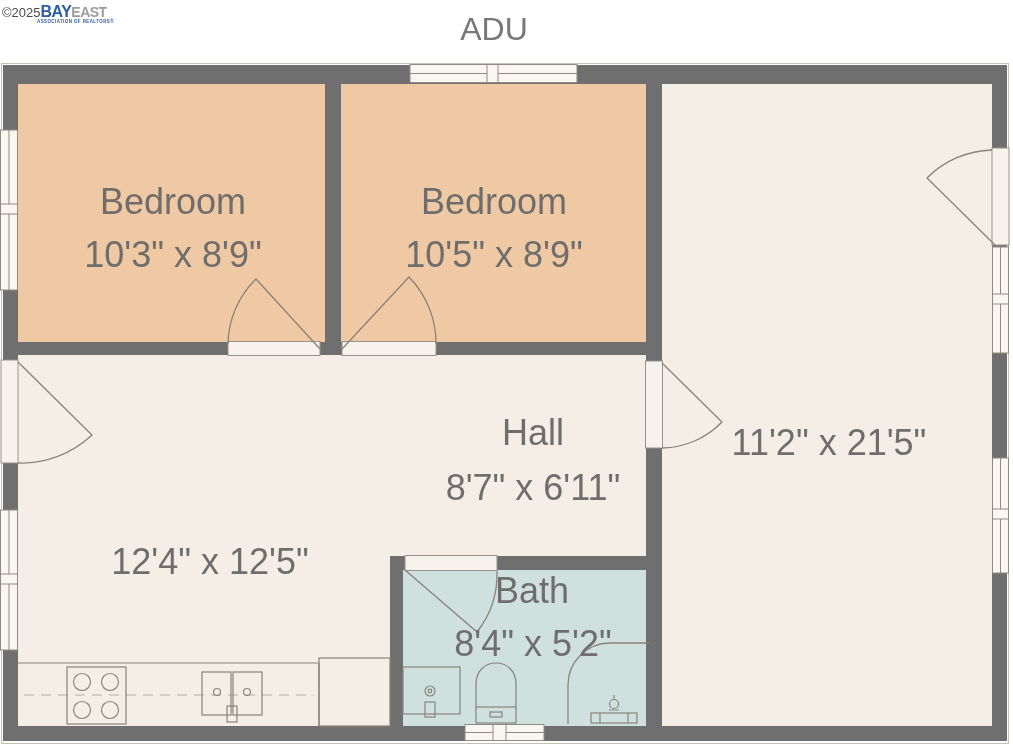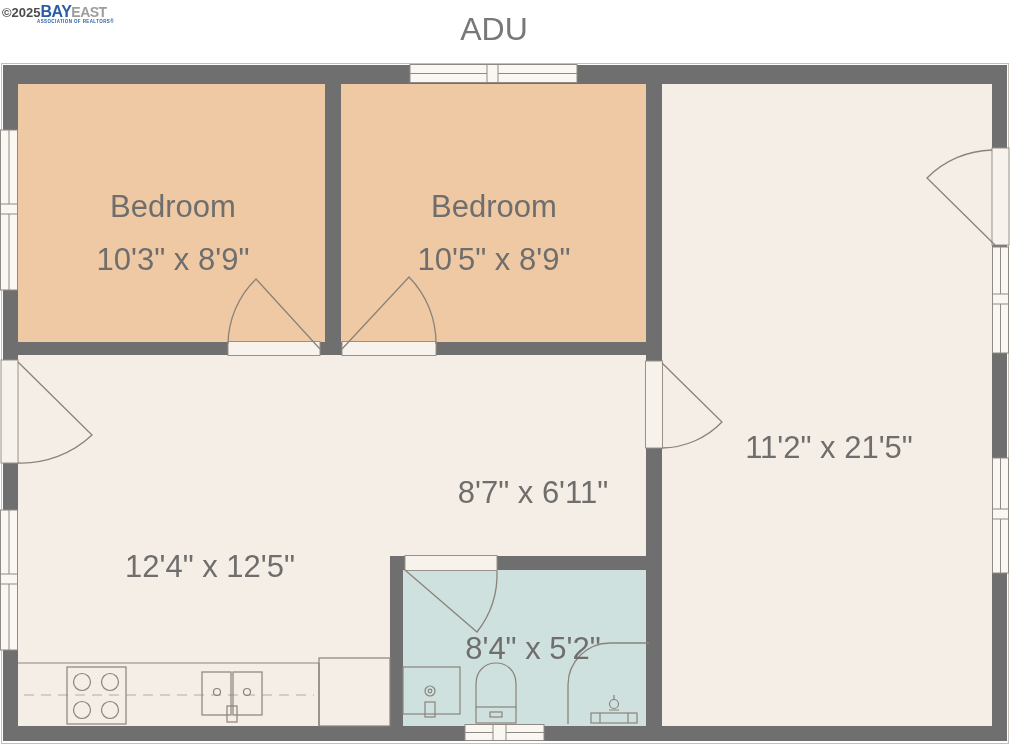--- a/index.html
+++ b/index.html
@@ -8,28 +8,28 @@
     font-family:"Liberation Sans", sans-serif;
   }
   .room-fill{position:absolute;}
   .fill-bedroom{background:#eec9a4;}
   .fill-living{background:#f5eee6;}
   .fill-bath{background:#cfe1de;}
   .wall{position:absolute;background:#6f6f6f;}
   svg.overlay{position:absolute;left:0;top:0;z-index:30;}
   .lbl{
     position:absolute;width:320px;text-align:center;z-index:40;
-    color:#6f6e6d;font-size:31px;line-height:1.05;white-space:nowrap;margin-top:8px;
+    color:#6f6e6d;font-size:36px;line-height:1.05;white-space:nowrap;
   }
   .title-lbl{
     position:absolute;width:320px;text-align:center;z-index:40;
     color:#787878;font-size:32px;line-height:1.1;
   }
   .watermark{position:absolute;left:2px;top:4px;z-index:50;line-height:1;}
-  .wm-copy{font-size:13px;font-weight:700;color:#4c4c4c;letter-spacing:0px;}
+  .wm-copy{font-size:13px;font-weight:400;color:#4c4c4c;letter-spacing:0px;}
   .wm-bay{font-size:16px;font-weight:800;color:#2a5ca8;letter-spacing:-0.5px;}
   .wm-east{font-size:14px;font-weight:800;color:#9d9d9d;letter-spacing:-0.5px;}
   .wm-tag{position:absolute;left:35px;top:16px;font-size:4.5px;font-weight:700;
           color:#2a5ca8;letter-spacing:0.4px;white-space:nowrap;}
 </style>
 </head>
 <body>
 
 <div id="stage">
 
@@ -153,22 +153,24 @@
   <div class="lbl" style="left:13px;top:183px;">Bedroom</div>
   <div class="lbl" style="left:13px;top:236px;">10'3" x 8'9"</div>
 
   <div class="lbl" style="left:334px;top:183px;">Bedroom</div>
   <div class="lbl" style="left:334px;top:236px;">10'5" x 8'9"</div>
 
   <div class="lbl" style="left:669px;top:424px;">11'2" x 21'5"</div>
 
   <div class="lbl" style="left:50px;top:543px;">12'4" x 12'5"</div>
 
+  <div class="lbl" style="left:373px;top:414px;">Hall</div>
   <div class="lbl" style="left:373px;top:469px;">8'7" x 6'11"</div>
 
+  <div class="lbl" style="left:372px;top:572px;">Bath</div>
   <div class="lbl" style="left:373px;top:625px;">8'4" x 5'2"</div>
 
   <div class="watermark">
     <span class="wm-copy">©2025</span><span class="wm-bay">BAY</span><span class="wm-east">EAST</span>
     <div class="wm-tag">ASSOCIATION OF REALTORS®</div>
   </div>
 
 </div>
 
 </body></html>

